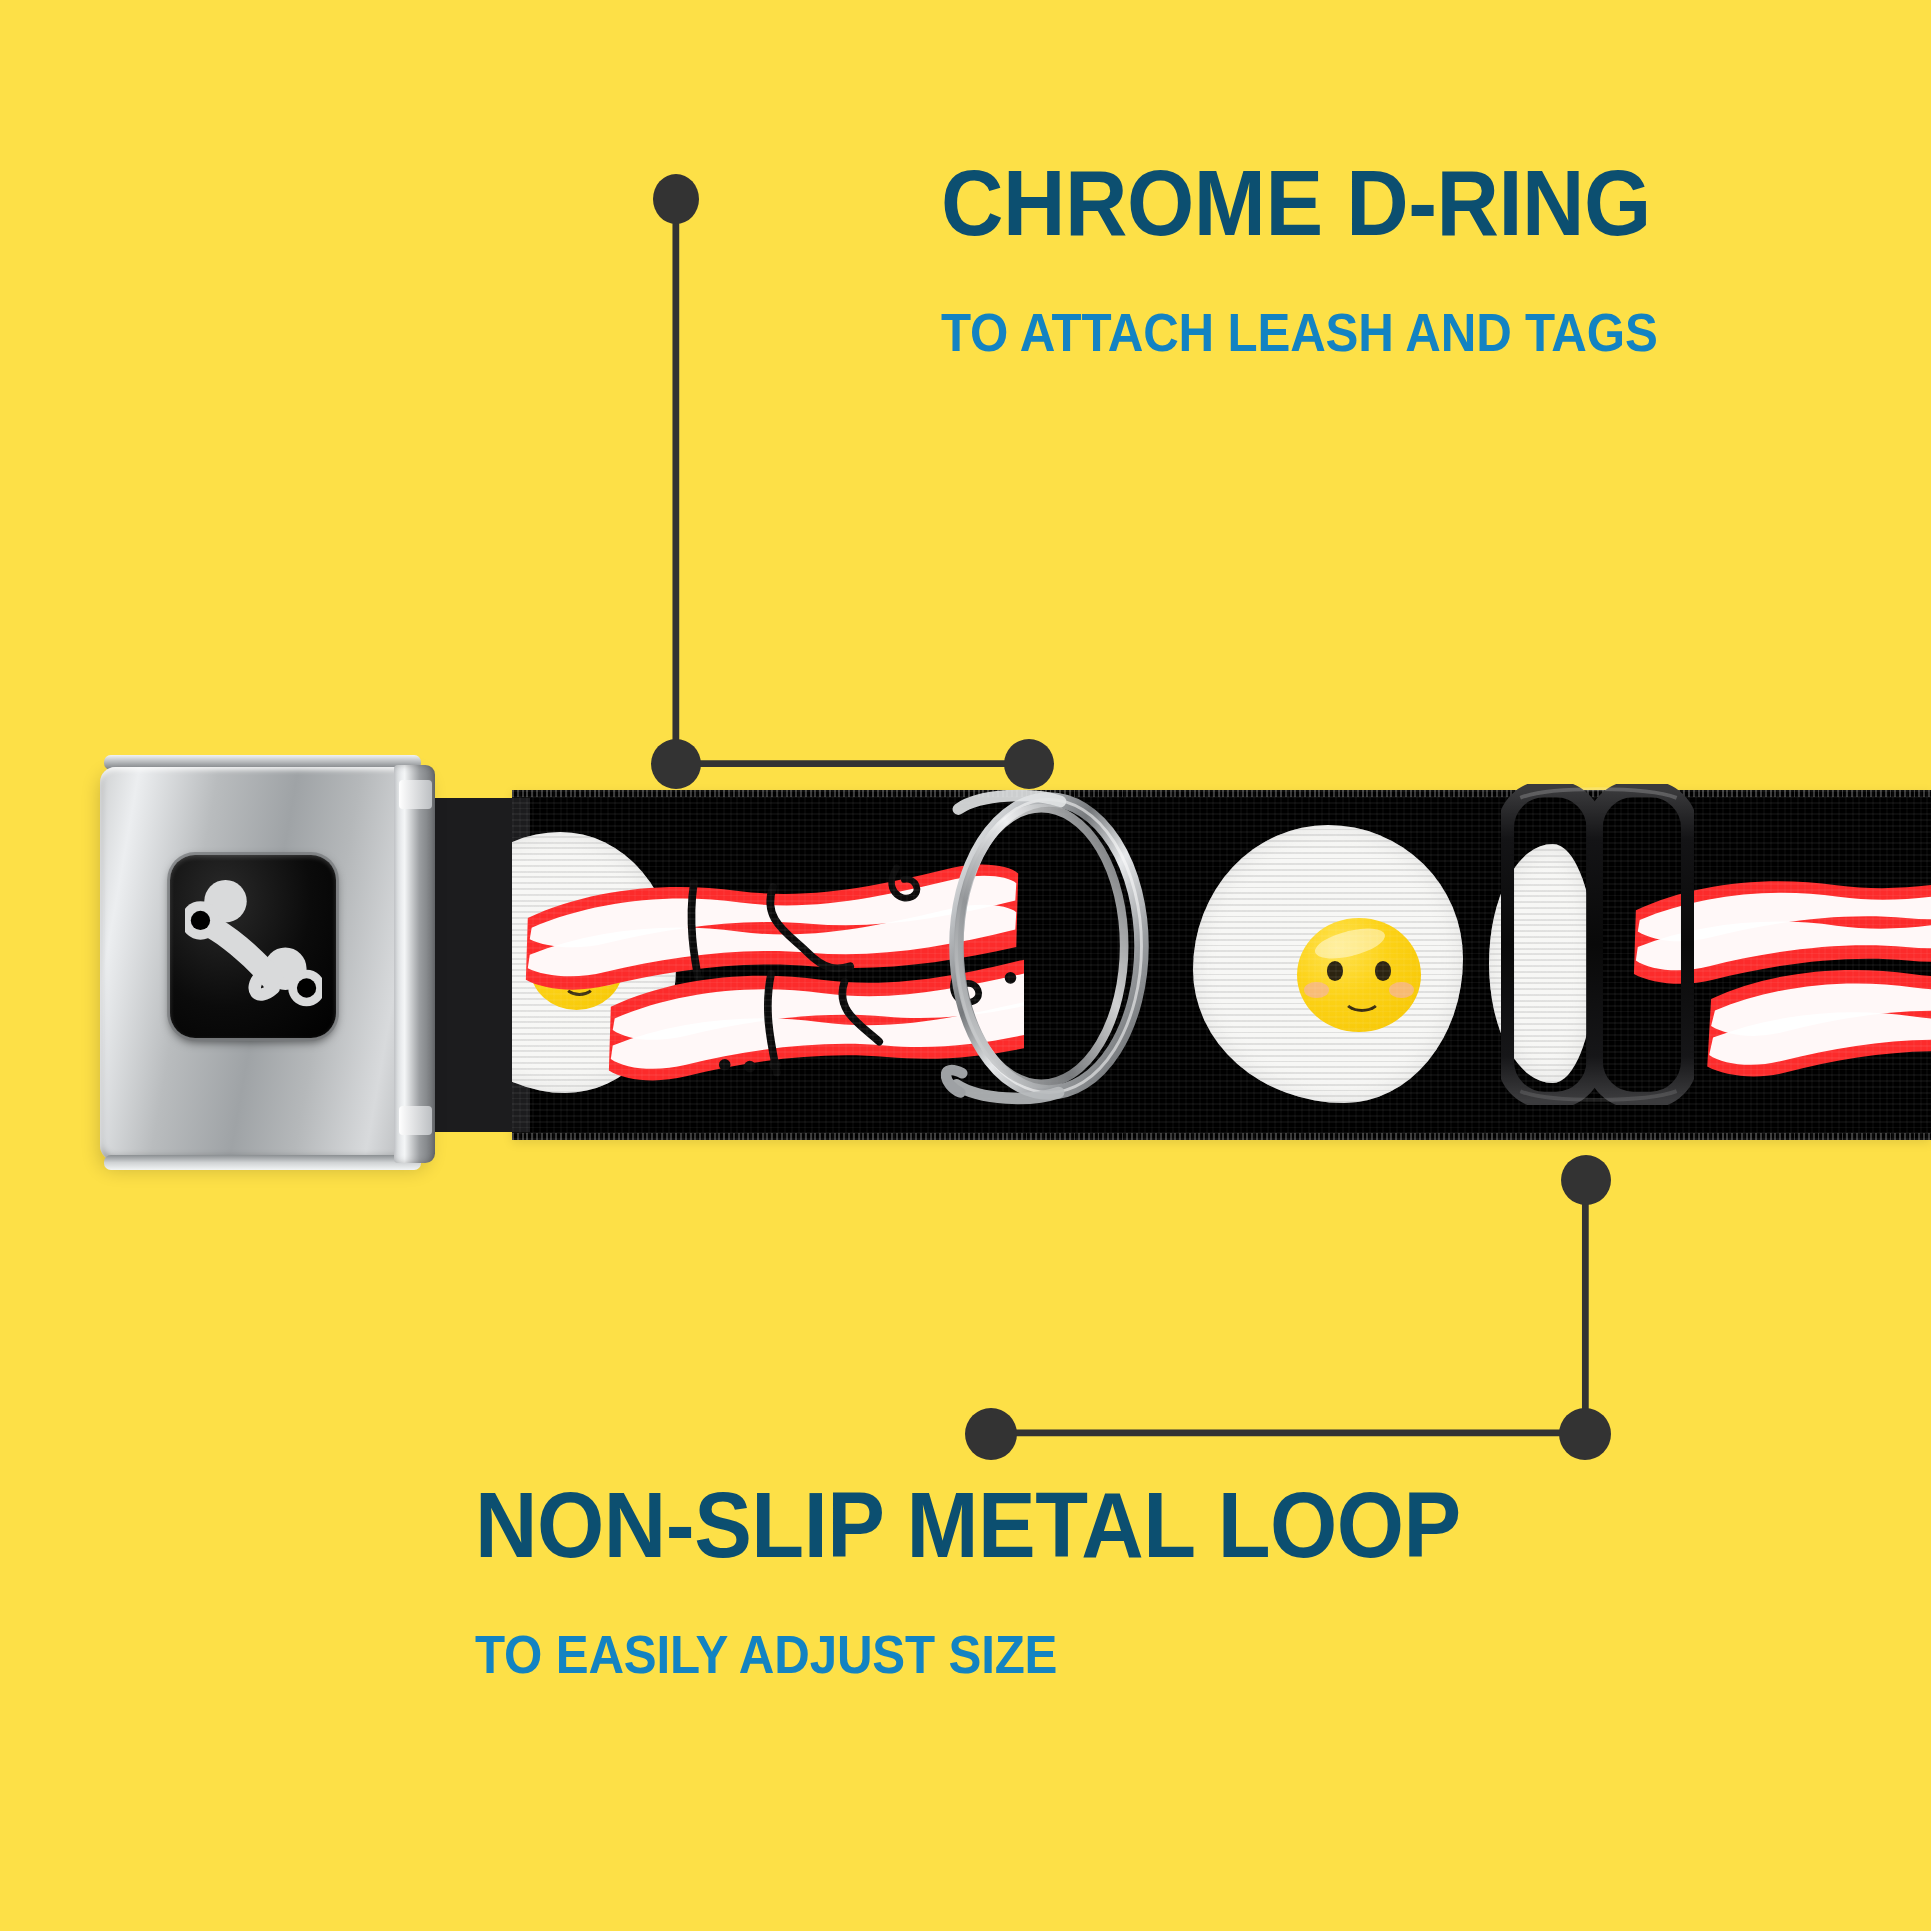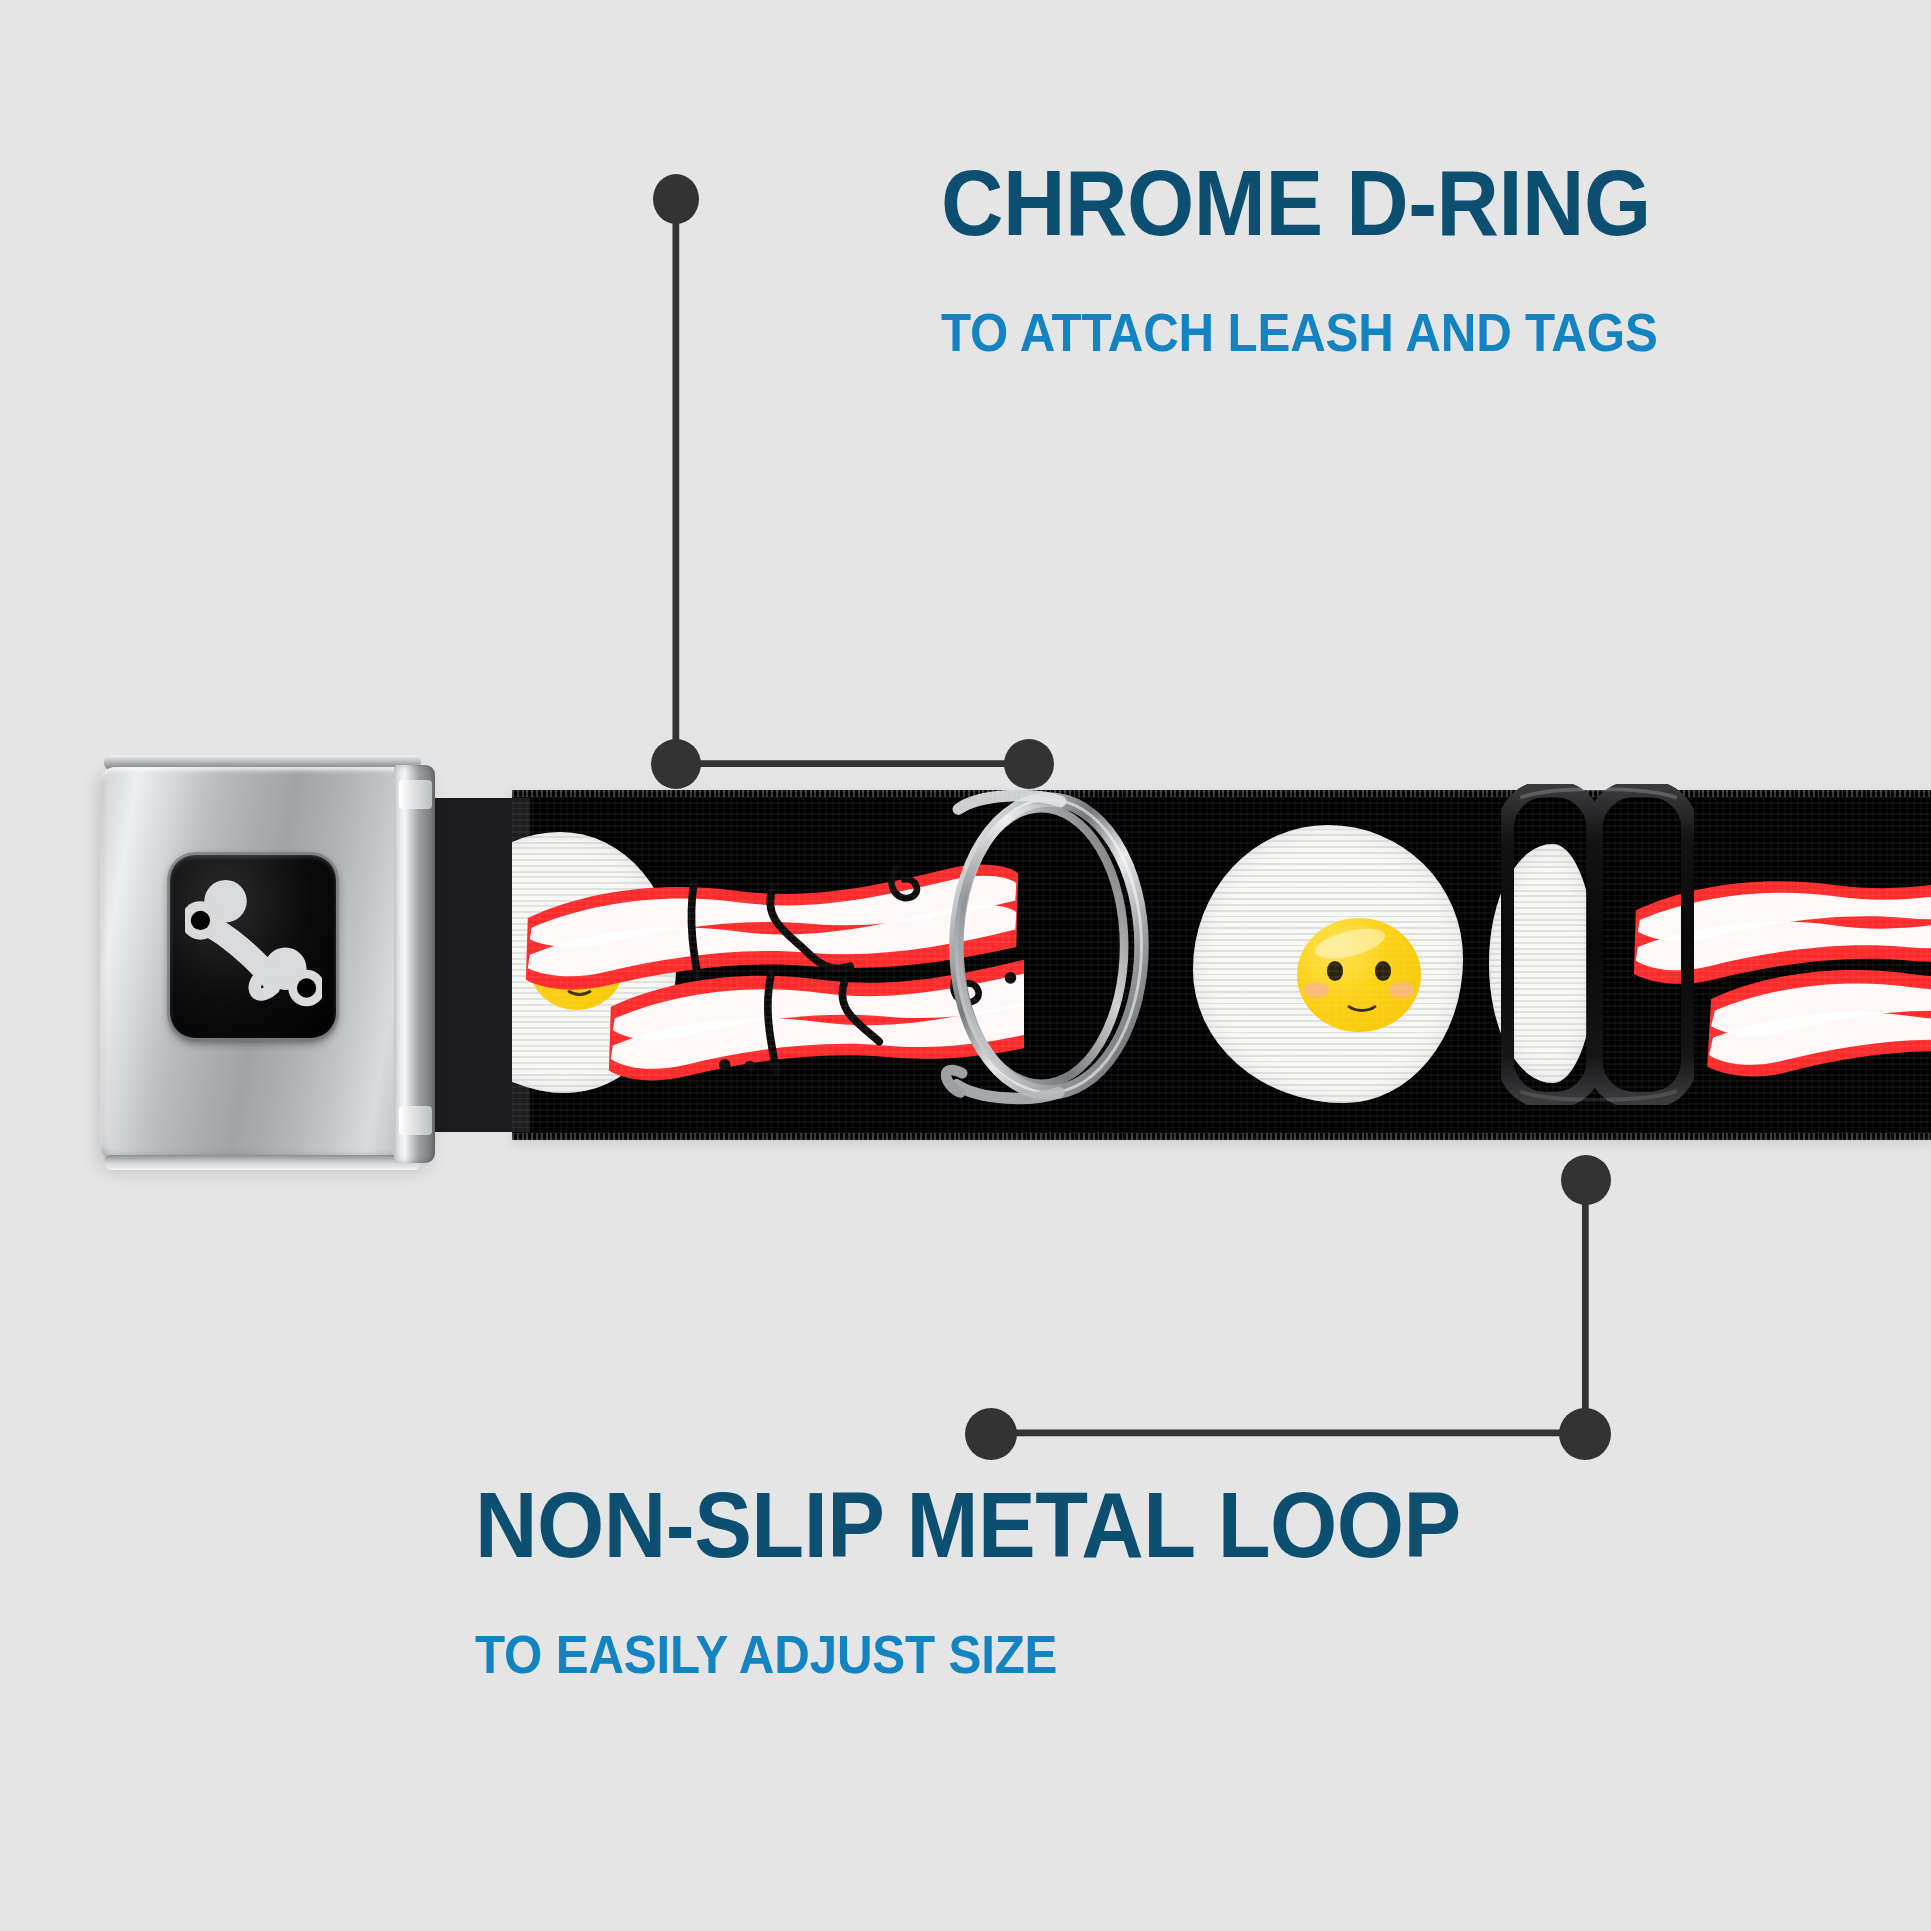--- a/index.html
+++ b/index.html
@@ -14,21 +14,21 @@
     overflow: hidden;
     font-family: "Liberation Sans", sans-serif;
     -webkit-font-smoothing: antialiased;
   }
 
   #stage {
     position: absolute;
     left: 0; top: 0;
     width: 1931px;
     height: 1931px;
-    background: #e5e5e5;
+    background: #fde047;
   }
 
   
   .callout-title {
     position: absolute;
     font-weight: 700;
     letter-spacing: -0.5px;
     line-height: 1;
     white-space: nowrap;
     transform: scaleX(0.93);

